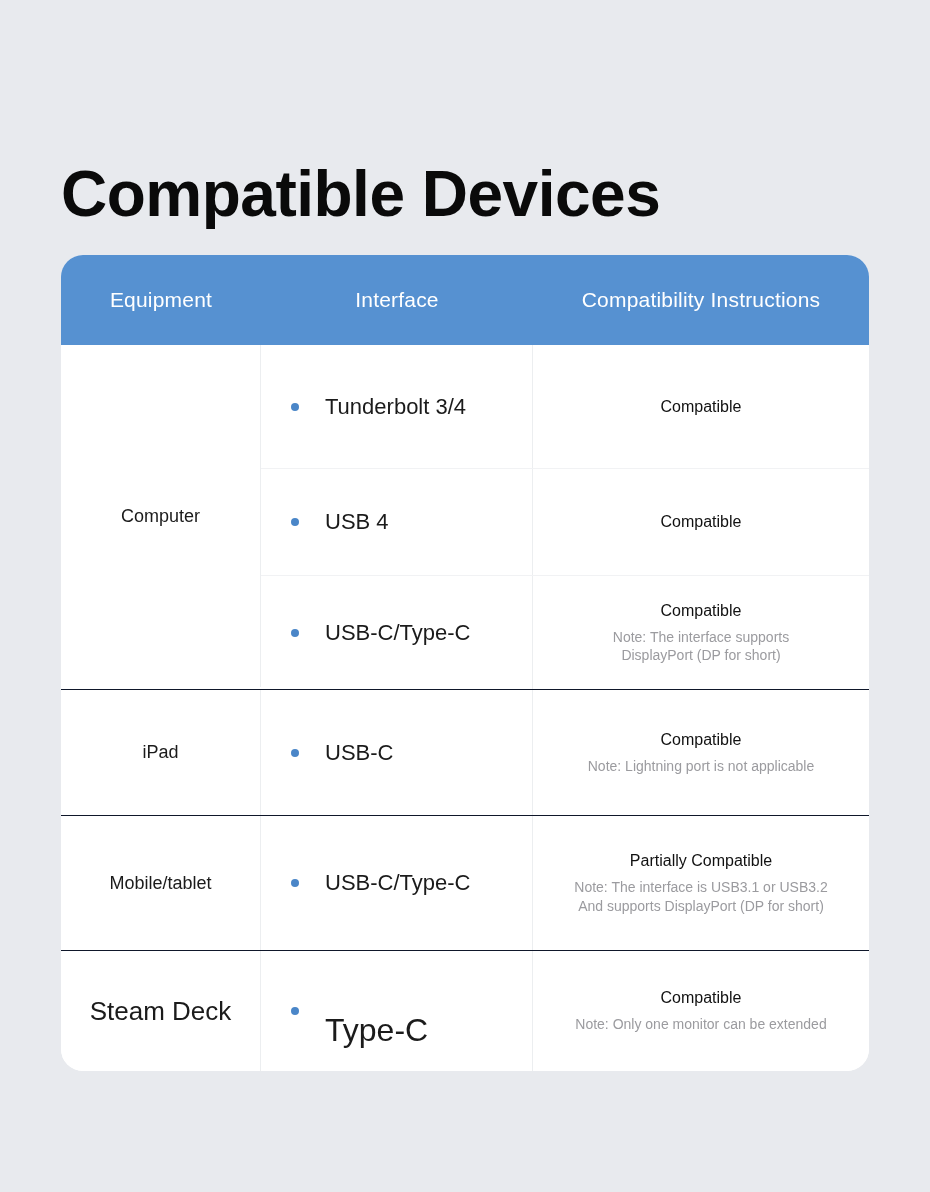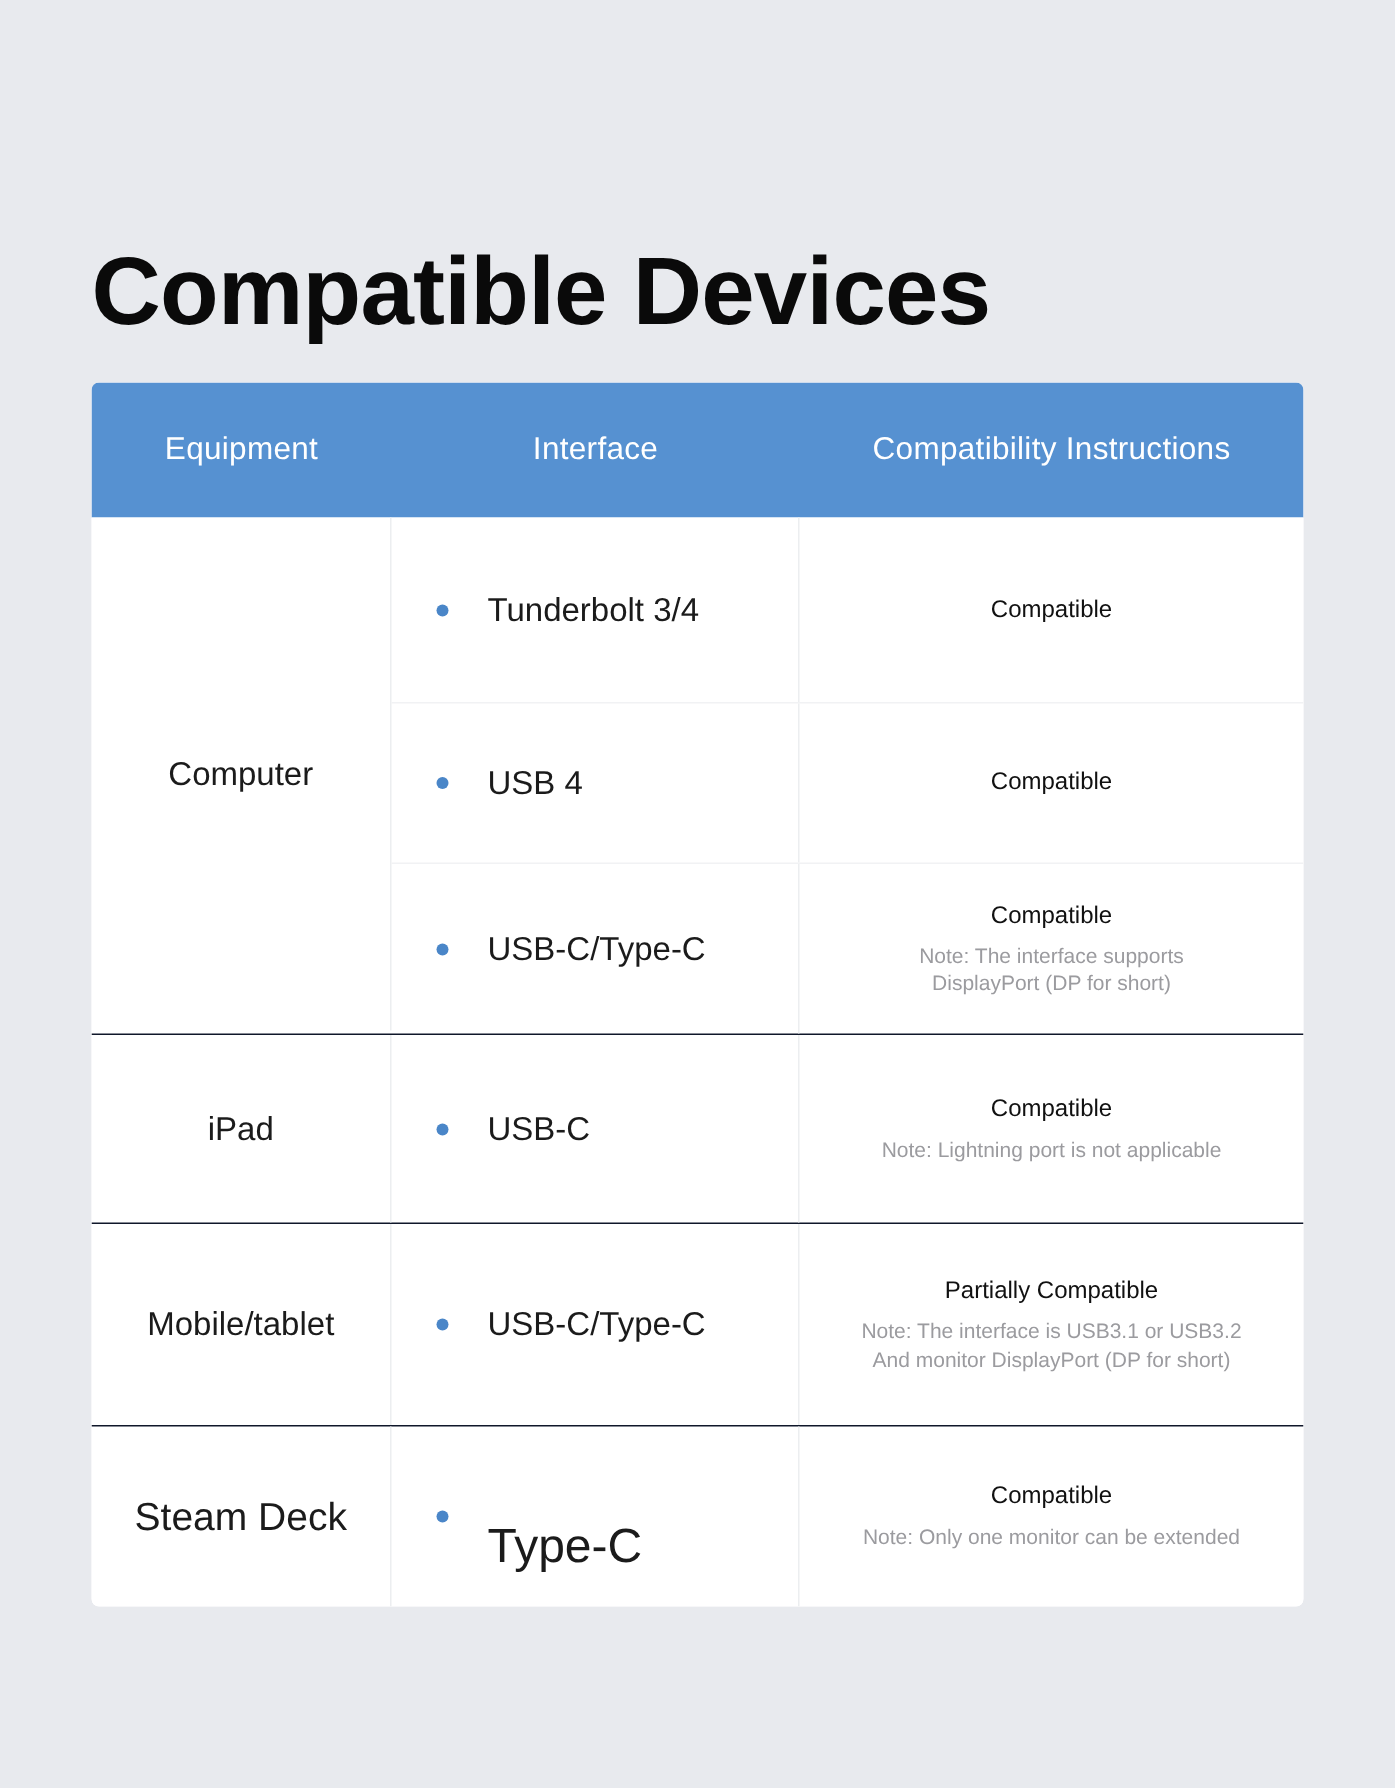--- a/index.html
+++ b/index.html
@@ -33,21 +33,21 @@
     line-height: 1.05;
     white-space: nowrap;
   }
 
   
   .table-card {
     position: absolute;
     left: 61px;
     top: 255px;
     width: 808px;
-    border-radius: 5px;
+    border-radius: 22px;
     overflow: hidden;
     background: #ffffff;
   }
 
   
   .table-head {
     display: flex;
     background: #5691d1;
     height: 90px;
   }
@@ -77,21 +77,21 @@
   .cell-equipment {
     display: flex;
     align-items: center;
     justify-content: center;
     box-sizing: border-box;
     border-right: 1px solid #eceef0;
     color: #1b1b1b;
     text-align: center;
     padding: 0 8px;
   }
-  .cell-equipment .eq-text { font-size: 22px; }
+  .cell-equipment .eq-text { font-size: 18px; }
   .cell-equipment.big .eq-text { font-size: 26px; }
 
   .group-rows {
     flex: 1 1 auto;
     display: flex;
     flex-direction: column;
   }
 
   .subrow {
     display: flex;
@@ -217,21 +217,21 @@
           </div>
           <div class="group-rows">
             <div class="subrow" style="height: 134px;">
               <div class="cell-interface col2">
                 <span class="bullet" style="background: rgb(74, 134, 200);"></span>
                 <span class="iface-text">USB-C/Type-C</span>
               </div>
               <div class="cell-compat col3">
                 <div class="compat-status">Partially Compatible</div>
                 <div class="compat-note" style="color: rgb(155, 155, 159);">Note: The interface is USB3.1 or USB3.2
-And monitor DisplayPort (DP for short)</div>
+And supports DisplayPort (DP for short)</div>
               </div>
             </div>
           </div>
         </div>
         <div class="group">
           <div class="cell-equipment col1 big" style="height: 120px;">
             <span class="eq-text">Steam Deck</span>
           </div>
           <div class="group-rows">
             <div class="subrow" style="height: 120px;">

